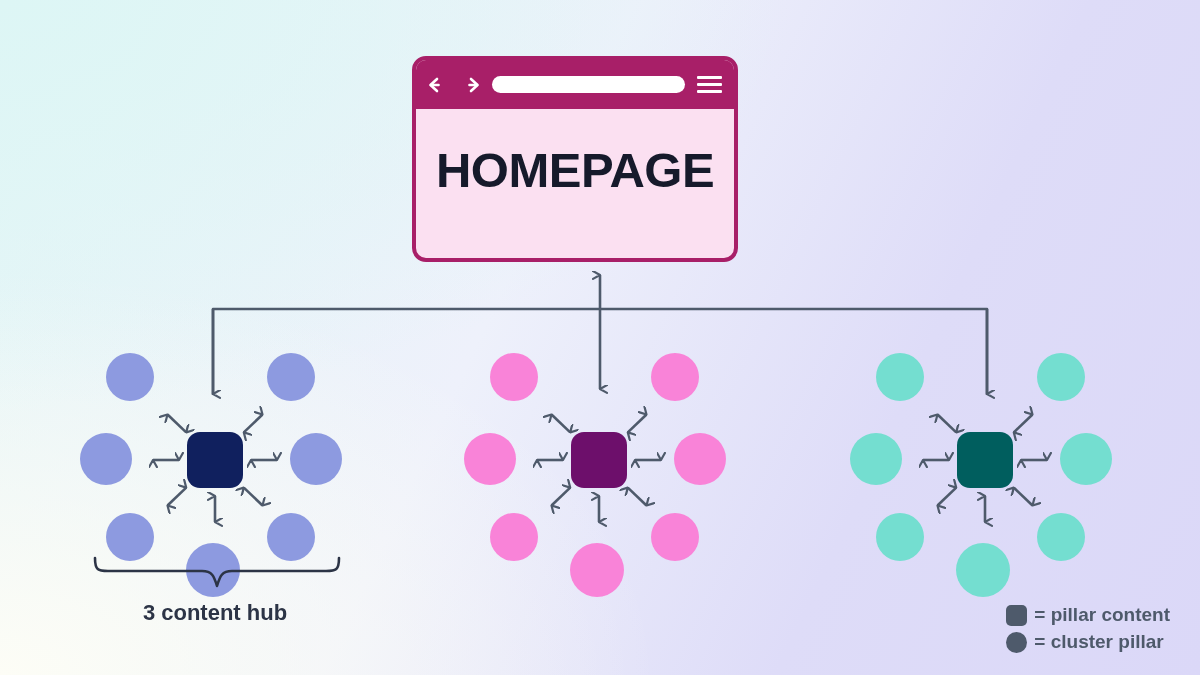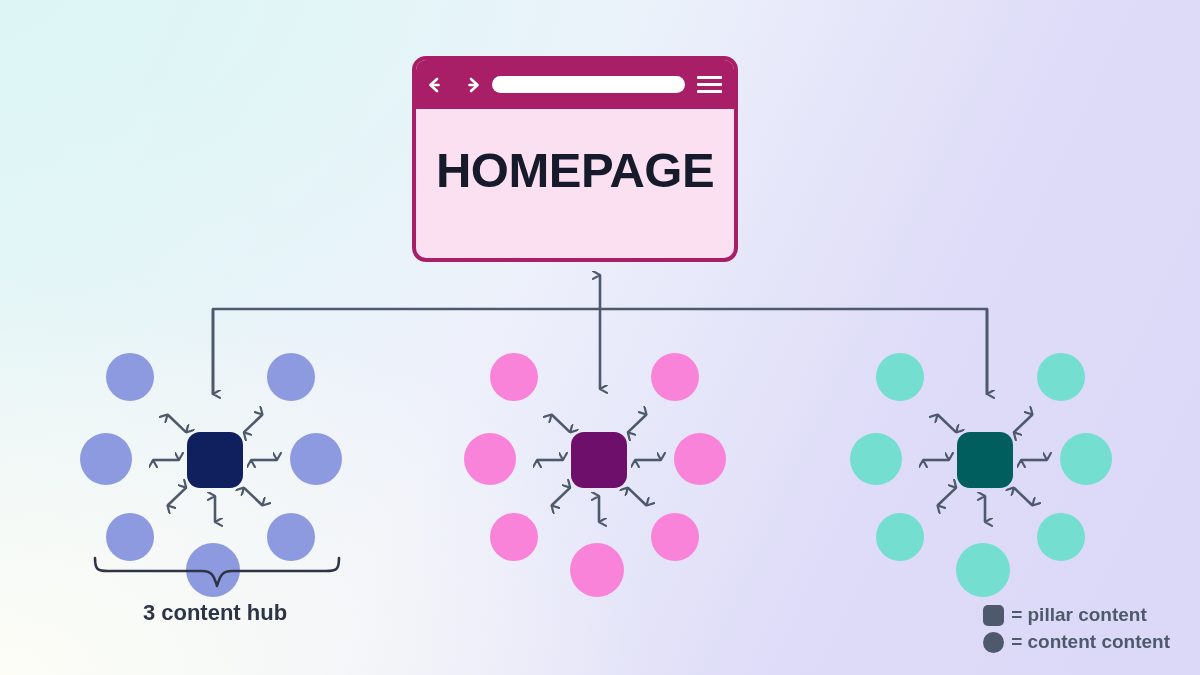--- a/index.html
+++ b/index.html
@@ -183,17 +183,17 @@
   </svg>
   <div id="hub-caption" class="abs">3 content hub</div>
 
   <div id="legend" class="abs">
     <div class="leg-row">
       <span class="leg-sq"></span>
       <span class="leg-tx">= pillar content</span>
     </div>
     <div class="leg-row">
       <span class="leg-ci"></span>
-      <span class="leg-tx">= content content</span>
+      <span class="leg-tx">= cluster pillar</span>
     </div>
   </div>
 
 </div>
 
 </body></html>

